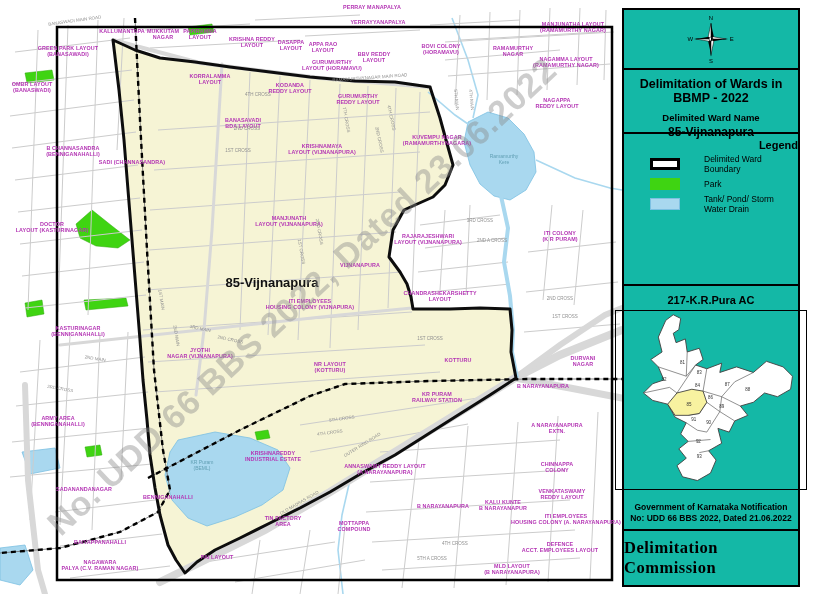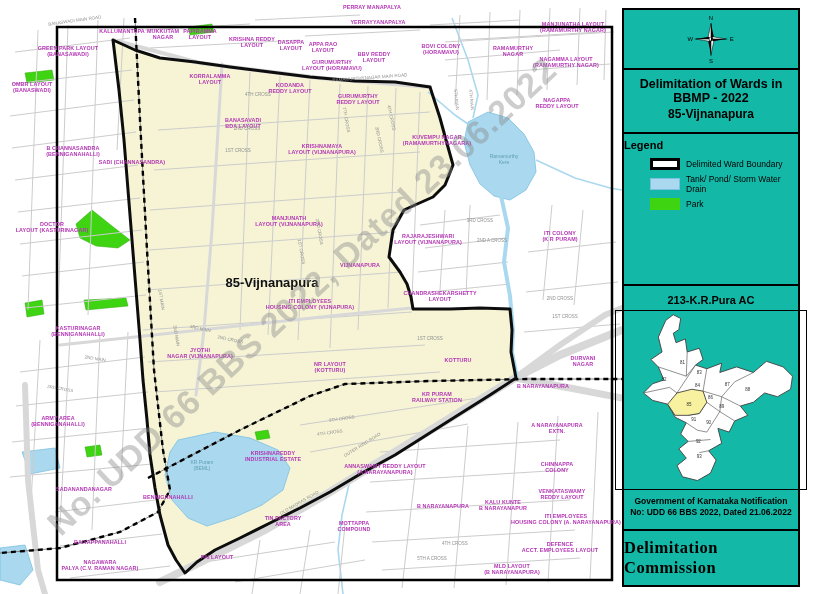--- a/index.html
+++ b/index.html
@@ -16,34 +16,34 @@
   
   #panel{position:absolute;left:622px;top:8px;width:178px;height:579px;background:#14b8a6;
          border:2px solid #000;box-sizing:border-box;display:flex;flex-direction:column}
   .pbox{border-bottom:2px solid #000;box-sizing:border-box;flex:none}
   #box-compass{height:60px;display:flex;align-items:center;justify-content:center}
   #box-title{height:64px;text-align:center}
   #box-title .t1{font-size:12.5px;font-weight:bold;margin-top:7px}
   #box-title .t2{font-size:9.5px;font-weight:bold;margin-top:7px}
   #box-title .t3{font-size:12px;font-weight:bold;margin-top:2px}
   #box-legend{height:152px}
-  #box-legend .lt{text-align:left;font-size:11px;font-weight:bold;margin:5px 0 6px}
-  .lrow{display:flex;align-items:center;gap:6px;margin:0 0 6px 26px;height:14px}
+  #box-legend .lt{text-align:right;font-size:11px;font-weight:bold;margin:5px 0 6px}
+  .lrow{display:flex;align-items:center;gap:24px;margin:0 0 6px 26px;height:14px}
   .lrow .lbl{font-size:8.5px}
   .sw{width:30px;height:12px;box-sizing:border-box;flex:none}
   .sw-boundary{background:#fff;border:3px solid #000}
   .sw-area{background:#f6f4d5;border:1px solid #8f9a3f}
   .sw-road{background:#d8d8d8}
   .sw-railway{height:0;border-top:2.5px dashed #000}
   .sw-park{background:#3fd412}
   .sw-tank{background:#a9d8ef;border:1px solid #7cc0e2}
   #box-inset{flex:1;display:flex;flex-direction:column;align-items:center}
   #box-inset .it{font-size:11px;font-weight:bold;margin:8px 0 4px;text-align:center}
   #inset-frame{width:192px;height:180px;border:1.5px solid #000;box-sizing:border-box}
-  #box-inset .notif{font-size:8.5px;font-weight:bold;text-align:center;line-height:1.3;margin-top:6px}
+  #box-inset .notif{font-size:8.5px;font-weight:bold;text-align:center;line-height:1.3;margin-top:12px}
   #box-comm{height:54px;border-bottom:none;display:flex;align-items:center;justify-content:center;
             font-family:"Liberation Serif",serif;font-weight:bold;font-size:16.5px;letter-spacing:.5px}
 </style>
 </head>
 <body>
 
 <div id="map-wrap">
   <svg id="map-svg" width="622" height="594" viewBox="0 0 622 594">
       <rect x="0" y="0" width="622" height="594" fill="#ffffff"></rect>
       <polygon points="113,40 135,50 160,58 195,62 230,67 270,72 310,77 355,81 395,82 430,87 440,118 446,140 453,165 445,185 433,197 415,205 404,210 393,230 389,257 400,272 407,284 411,297 413,309 450,309 480,308 510,309 512,330 511,352 516,378 490,395 455,417 425,436 395,455 362,473 330,492 300,508 270,523 240,538 215,550 197,562 185,573 176,560 168,545 160,515 155,488 150,455 147,420 143,380 140,340 136,290 132,240 128,190 124,140 119,90" fill="#f6f4d5"></polygon>
@@ -271,43 +271,44 @@
       <path d="M36 32.4 A2.6 2.6 0 0 1 36 37.6 Z" fill="#000"></path>
       <text x="36" y="10" text-anchor="middle" font-size="8">N</text>
       <text x="36" y="67" text-anchor="middle" font-size="8">S</text>
       <text x="8" y="38" text-anchor="middle" font-size="8">W</text>
       <text x="64" y="38" text-anchor="middle" font-size="8">E</text>
     </svg>
   </div>
 
   <div class="pbox" id="box-title">
     <div class="t1">Delimitation of Wards in BBMP - 2022</div>
+    <div class="t2">Delimited Ward Name</div>
     <div class="t3">85-Vijnanapura</div>
   </div>
 
   <div class="pbox" id="box-legend">
     <div class="lt">Legend</div>
     <div id="legend-rows">
         <div class="lrow">
           <div class="sw sw-boundary"></div>
           <span class="lbl">Delimited Ward Boundary</span>
         </div>
         <div class="lrow">
+          <div class="sw sw-park"></div>
+          <span class="lbl">Park</span>
+        </div>
+        <div class="lrow">
           <div class="sw sw-tank"></div>
           <span class="lbl">Tank/ Pond/ Storm Water Drain</span>
         </div>
-        <div class="lrow">
-          <div class="sw sw-park"></div>
-          <span class="lbl">Park</span>
-        </div>
       </div>
   </div>
 
   <div class="pbox" id="box-inset">
-    <div class="it">213-K.R.Pura AC</div>
+    <div class="it">217-K.R.Pura AC</div>
     <div id="inset-frame">
       <svg id="inset-svg" width="189" height="177" viewBox="0 0 200 190">
           <polygon points="52,10 60,4 68,8 66,20 60,24 63,34 73,30 75,44 88,40 92,52 84,58 96,62 112,56 110,66 128,60 146,66 160,54 178,60 188,70 186,84 172,92 158,88 146,98 132,102 140,112 126,118 120,130 108,126 112,142 98,150 106,160 100,174 86,182 70,178 64,166 74,158 66,148 76,140 68,132 74,120 62,114 54,100 38,96 28,88 38,78 50,74 44,60 36,52 48,44 44,28" fill="#fff" stroke="#444" stroke-width="1"></polygon>
           <polyline points="44,60 74,70 84,58" fill="none" stroke="#555" stroke-width="0.7"></polyline>
           <polyline points="75,44 74,70" fill="none" stroke="#555" stroke-width="0.7"></polyline>
           <polyline points="84,58 64,88 58,100" fill="none" stroke="#555" stroke-width="0.7"></polyline>
           <polyline points="28,88 56,82 64,88" fill="none" stroke="#555" stroke-width="0.7"></polyline>
           <polyline points="96,62 92,86" fill="none" stroke="#555" stroke-width="0.7"></polyline>
           <polyline points="92,86 112,92" fill="none" stroke="#555" stroke-width="0.7"></polyline>
           <polyline points="112,92 126,76 146,66" fill="none" stroke="#555" stroke-width="0.7"></polyline>

